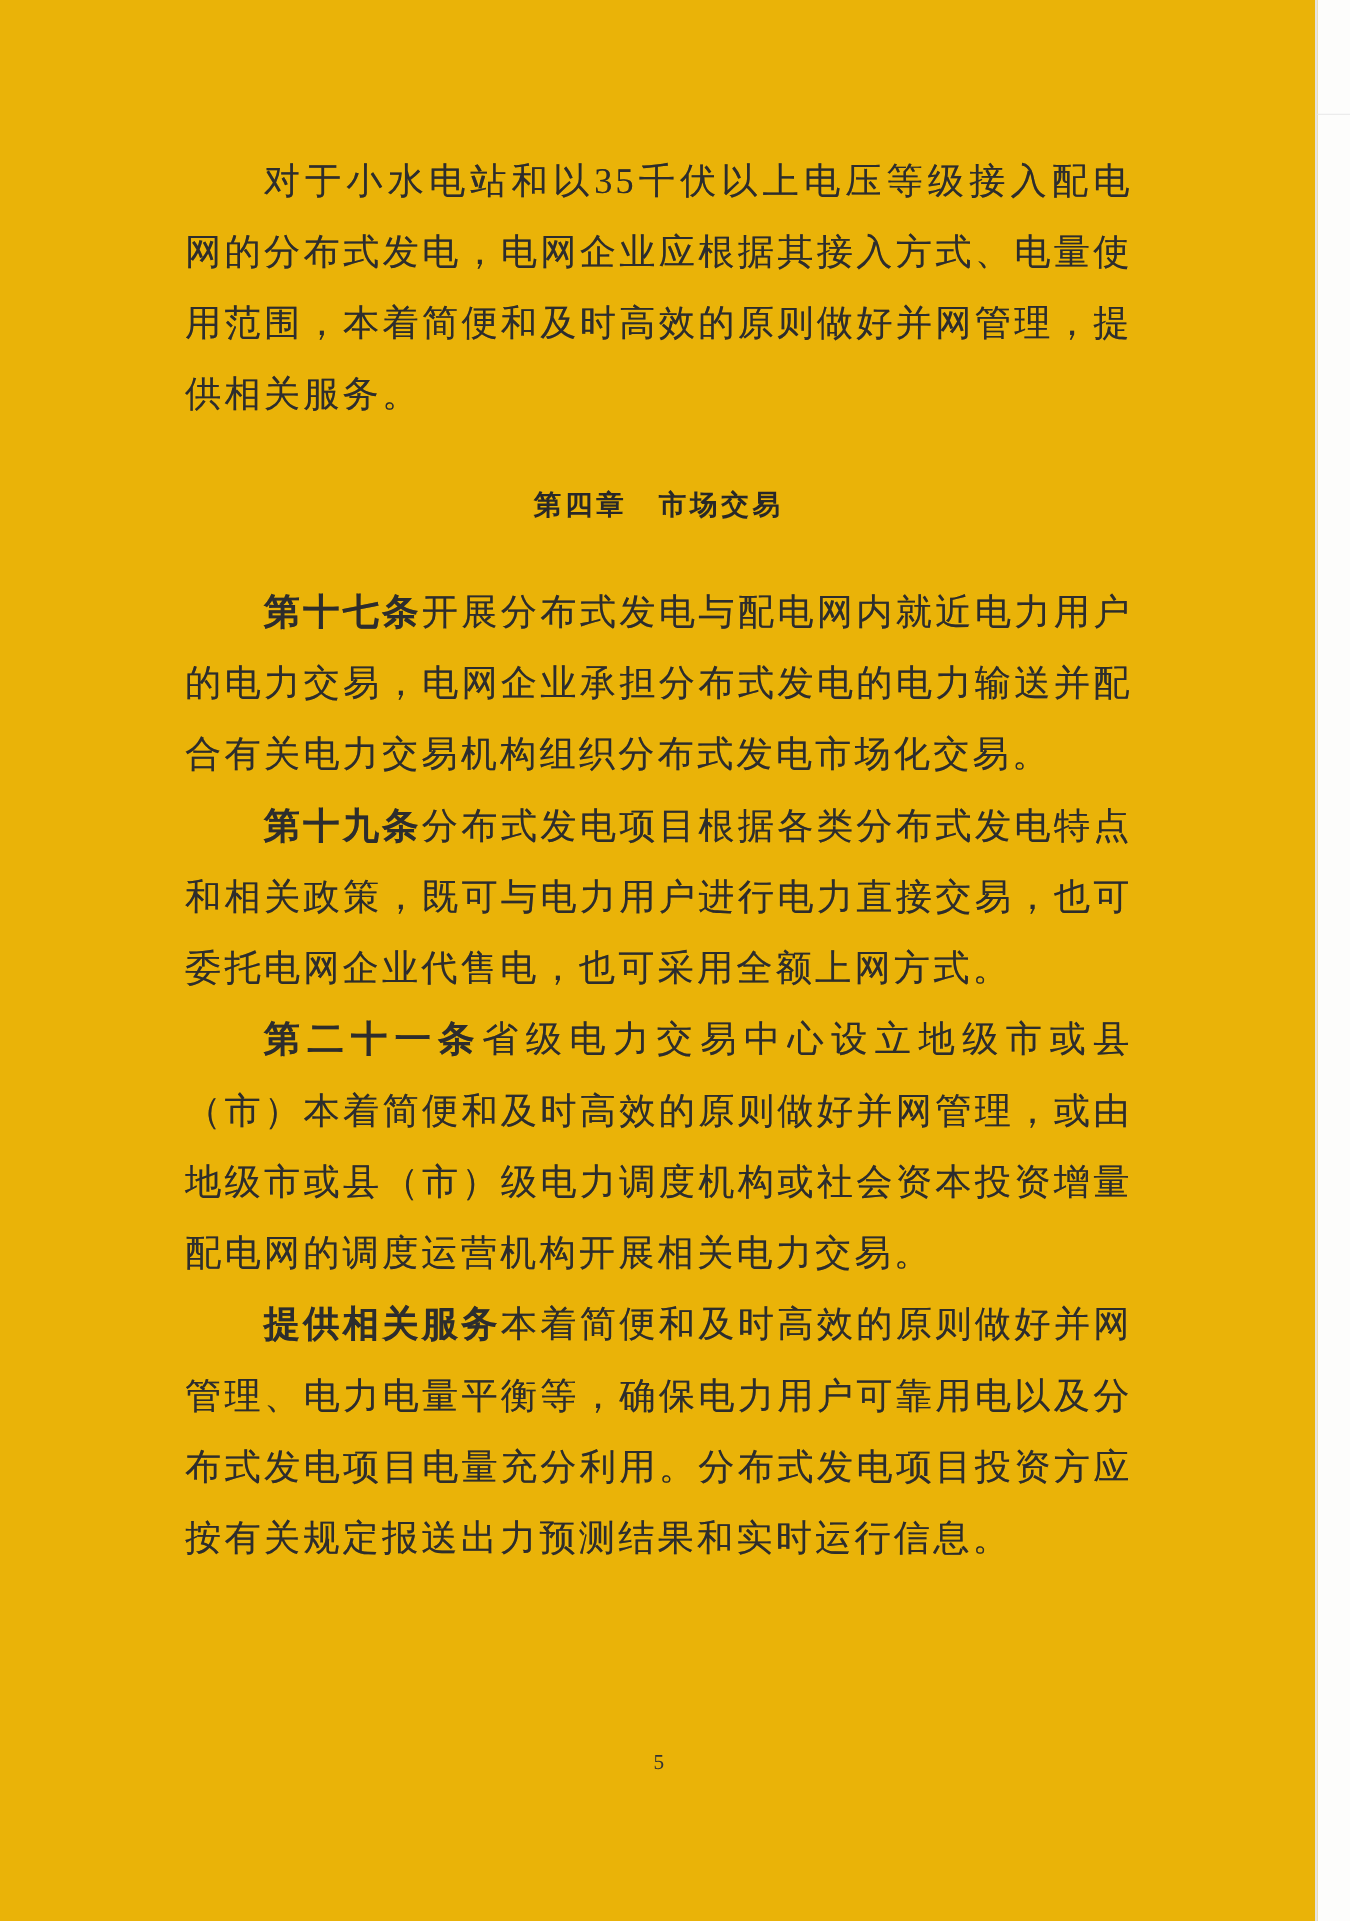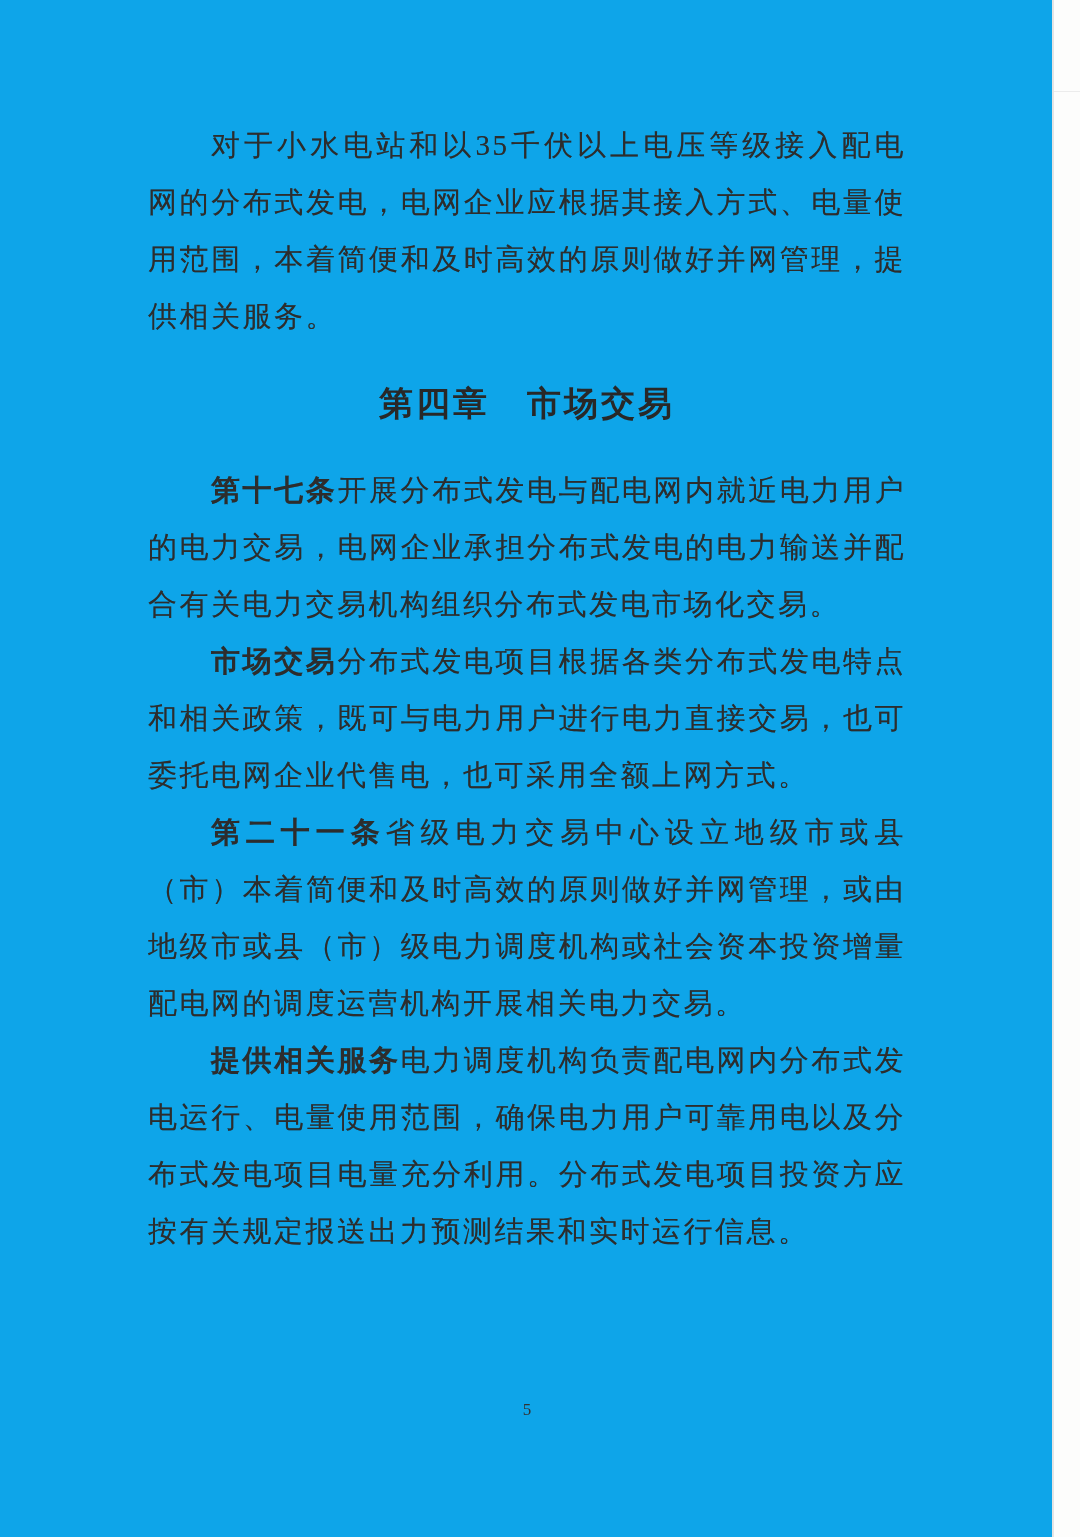--- a/index.html
+++ b/index.html
@@ -4,21 +4,21 @@
 <style>
   html, body {
     margin: 0;
     padding: 0;
     background: #ffffff;
   }
   .page {
     position: relative;
     width: 1080px;
     height: 1537px;
-    background: #0ea5e9;
+    background: #eab308;
     overflow: hidden;
     font-family: "Liberation Serif", "DejaVu Serif", serif;
   }
   
   .scan-strip {
     position: absolute;
     left: 1054px;
     top: 0;
     width: 26px;
     height: 100%;
@@ -56,21 +56,21 @@
     margin: 0;
     text-indent: 63px;
     text-shadow: 0 0 0.5px rgba(40,40,40,0.45);
   }
   .lead {
     font-weight: bold;
     margin-top: 31px;
   }
   .chapter {
     margin: 30px 0;
-    font-size: 34px;
+    font-size: 22px;
     font-weight: bold;
     text-align: center;
     text-indent: 0;
     letter-spacing: 3px;
     line-height: 57px;
     color: #282828;
   }
   .page-number {
     position: absolute;
     left: 148px;
@@ -92,24 +92,24 @@
   <div class="scan-line-h"></div>
 
   <div class="content">
 
     <p class="para"><span>对于小水电站和以35千伏以上电压等级接入配电网的分布式发电，电网企业应根据其接入方式、电量使用范围，本着简便和及时高效的原则做好并网管理，提供相关服务。</span></p>
 
     <h2 class="chapter">第四章　市场交易</h2>
 
     <p class="para"><span class="lead">第十七条</span><span>开展分布式发电与配电网内就近电力用户的电力交易，电网企业承担分布式发电的电力输送并配合有关电力交易机构组织分布式发电市场化交易。</span></p>
 
-    <p class="para"><span class="lead">市场交易</span><span>分布式发电项目根据各类分布式发电特点和相关政策，既可与电力用户进行电力直接交易，也可委托电网企业代售电，也可采用全额上网方式。</span></p>
+    <p class="para"><span class="lead">第十九条</span><span>分布式发电项目根据各类分布式发电特点和相关政策，既可与电力用户进行电力直接交易，也可委托电网企业代售电，也可采用全额上网方式。</span></p>
 
 
     <p class="para"><span class="lead">第二十一条</span><span>省级电力交易中心设立地级市或县（市）本着简便和及时高效的原则做好并网管理，或由地级市或县（市）级电力调度机构或社会资本投资增量配电网的调度运营机构开展相关电力交易。</span></p>
 
-    <p class="para"><span class="lead">提供相关服务</span><span>电力调度机构负责配电网内分布式发电运行、电量使用范围，确保电力用户可靠用电以及分布式发电项目电量充分利用。分布式发电项目投资方应按有关规定报送出力预测结果和实时运行信息。</span></p>
+    <p class="para"><span class="lead">提供相关服务</span><span>本着简便和及时高效的原则做好并网管理、电力电量平衡等，确保电力用户可靠用电以及分布式发电项目电量充分利用。分布式发电项目投资方应按有关规定报送出力预测结果和实时运行信息。</span></p>
 
   </div>
 
   <div class="page-number">5</div>
 
 </div>
 
 </body></html>

